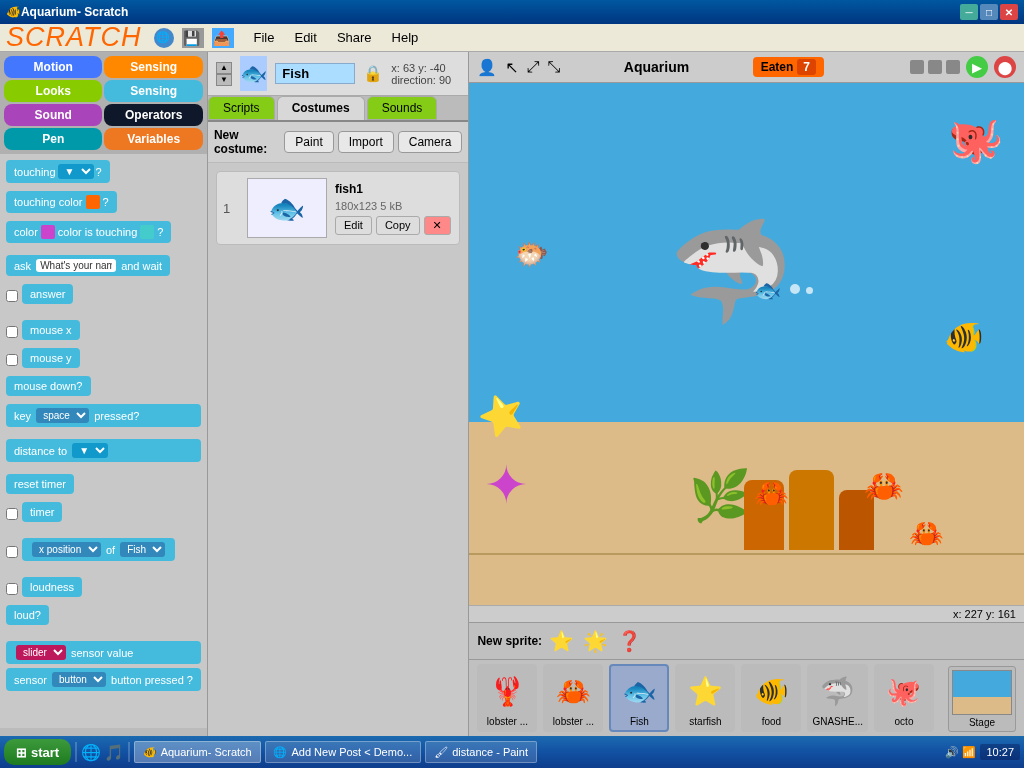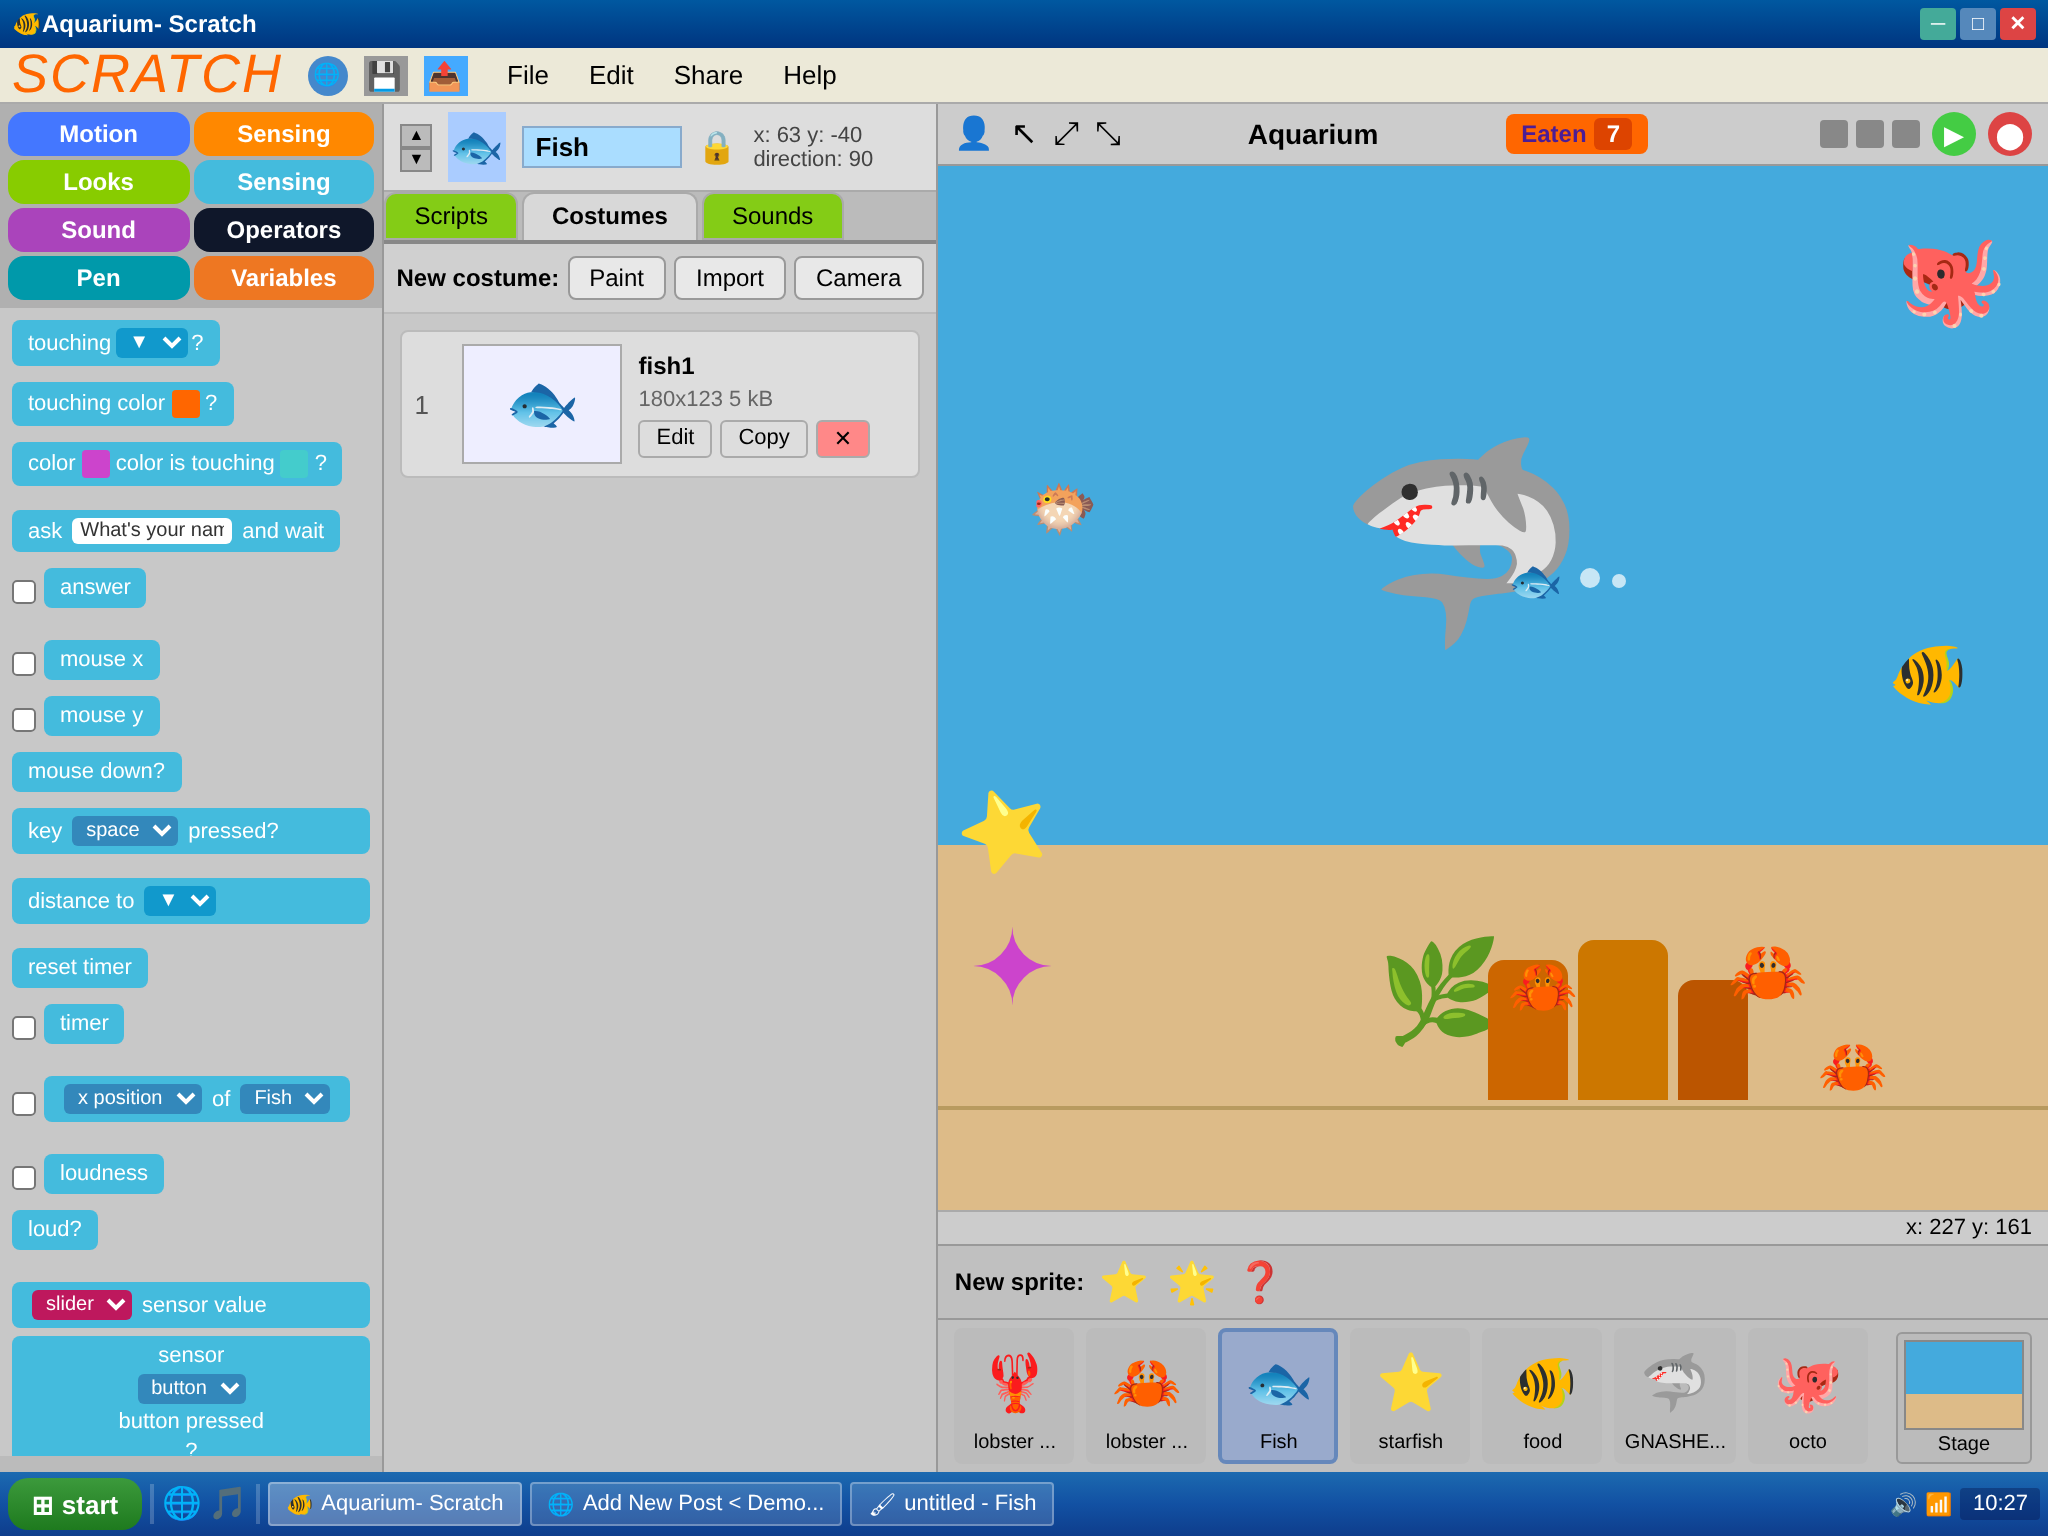--- a/index.html
+++ b/index.html
@@ -265,21 +265,21 @@
     #eaten-badge {
       background: #ff6600;
       color: white;
       padding: 2px 8px;
       border-radius: 4px;
       font-size: 12px;
       display: flex;
       align-items: center;
       gap: 4px;
     }
-    #eaten-badge .badge-label { color: #4c1d95; font-weight: bold; }
+    #eaten-badge .badge-label { color: #000000; font-weight: bold; }
     #eaten-badge .badge-value { background: #dd4400; padding: 1px 6px; border-radius: 3px; font-weight: bold; }
 
     #stage-canvas {
       width: 100%;
       flex: 1;
       background: linear-gradient(to bottom, #44aadd 0%, #44aadd 65%, #ddbb88 65%, #ddbb88 100%);
       position: relative;
       overflow: hidden;
     }
 
@@ -580,21 +580,21 @@
       <div style="margin-bottom:4px;">
         <div class="block block-sensing" style="display:flex; align-items:center; gap:3px;">
           <select class="block-dropdown" style="background:#be185d;">
             <option>slider</option>
           </select>
           <span>sensor value</span>
         </div>
       </div>
 
       <div style="margin-bottom:4px;">
-        <div class="block block-sensing" style="display:flex; align-items:center; gap:3px;flex-direction:column;">
+        <div class="block block-sensing" style="display:flex; align-items:center; gap:3px;">
           <span>sensor</span>
           <select class="block-dropdown" style="background:#3388bb;">
             <option>button</option>
           </select>
           <span>button pressed</span>
           <span>?</span>
         </div>
       </div>
 
     </div>
@@ -788,20 +788,20 @@
   <div class="taskbar-item active">
     <span>🐠</span>
     <span>Aquarium- Scratch</span>
   </div>
   <div class="taskbar-item">
     <span>🌐</span>
     <span>Add New Post &lt; Demo...</span>
   </div>
   <div class="taskbar-item">
     <span>🖌</span>
-    <span>untitled - Fish</span>
+    <span>distance - Paint</span>
   </div>
   <div class="tray">
     <span style="cursor:pointer;">🔊</span>
     <span style="cursor:pointer;">📶</span>
     <span class="time">10:27</span>
   </div>
 </div>
 
 </body></html>

